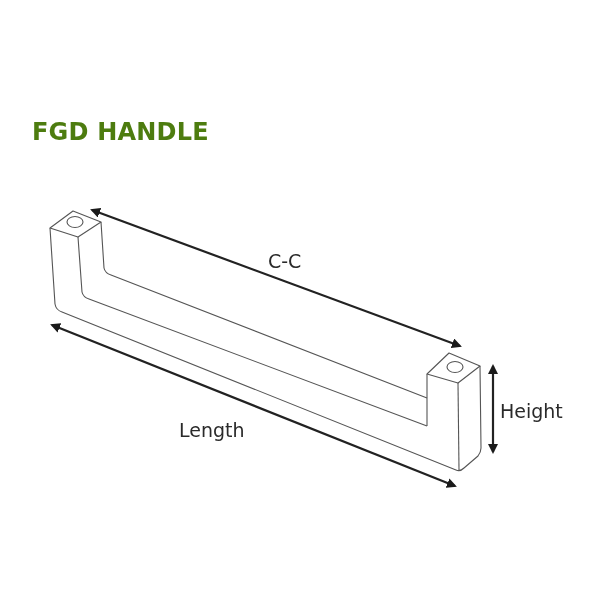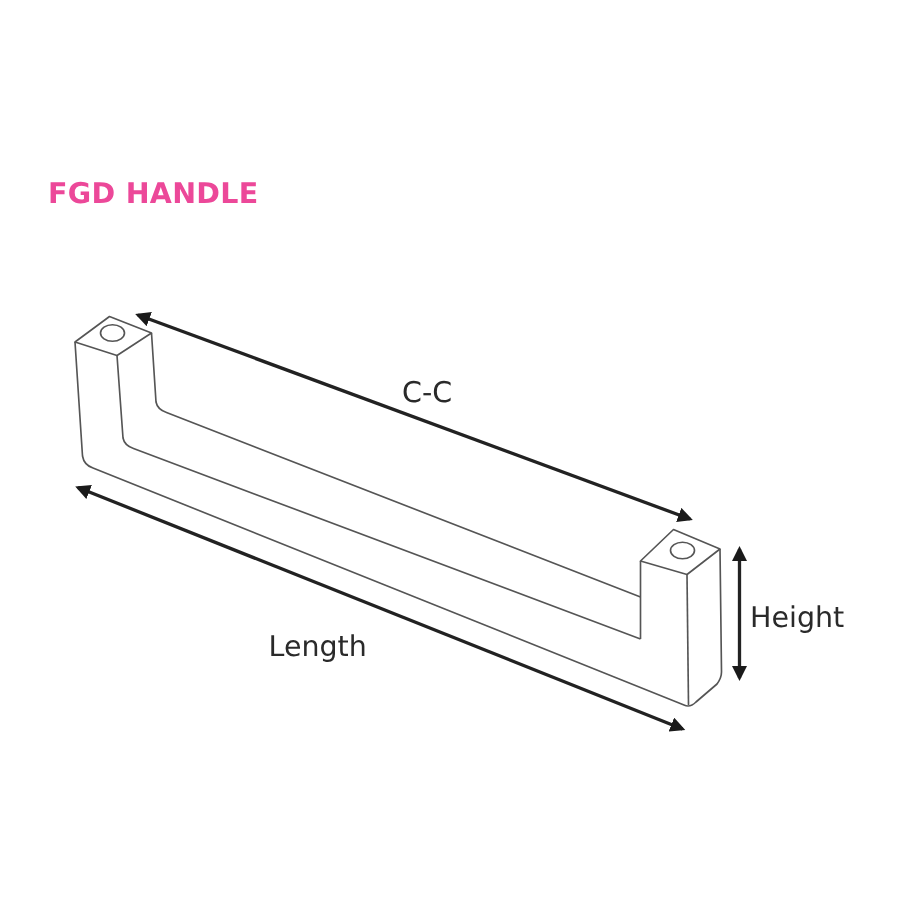--- a/index.html
+++ b/index.html
@@ -1,20 +1,20 @@
 <!DOCTYPE html>
 <html><head>
   <meta charset="utf-8">
   <style>
     html, body { margin: 0; padding: 0; background: #ffffff; }
     body { width: 600px; height: 600px; position: relative; overflow: hidden; }
     .title {
       position: absolute; left: 32px; top: 118px;
       font-family: "DejaVu Sans", sans-serif; font-weight: bold;
-      font-size: 19px; color: #ec4899; letter-spacing: 0.2px;
+      font-size: 24px; color: #4d7c0f; letter-spacing: 0.2px;
     }
     svg { position: absolute; left: 0; top: 0; }
     .lbl { font-family: "DejaVu Sans", sans-serif; font-size: 19px; fill: #2a2a2a; }
     .outline { fill: none; stroke: #555555; stroke-width: 1.1; stroke-linejoin: round; }
     .dim { stroke: #222222; stroke-width: 2.2; fill: none; }
     .head { fill: #1a1a1a; }
   </style>
 </head>
 <body>
 

